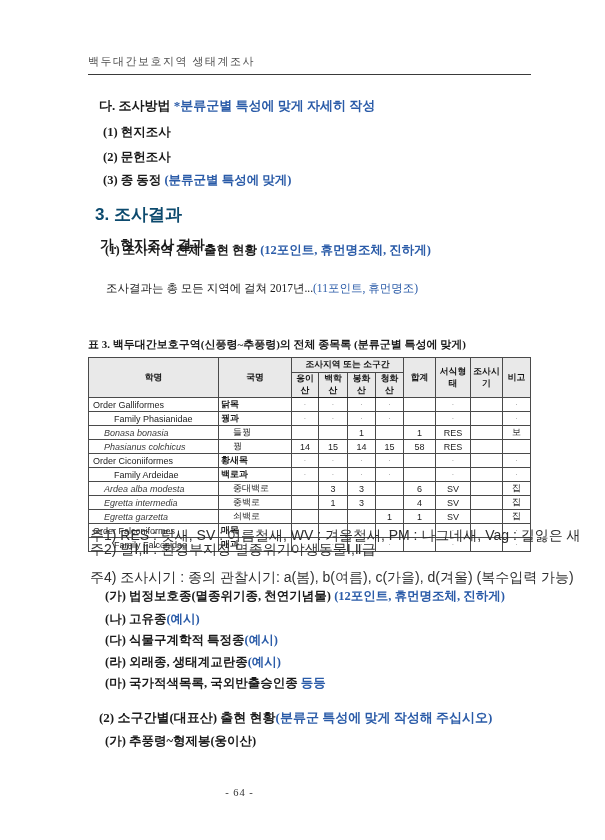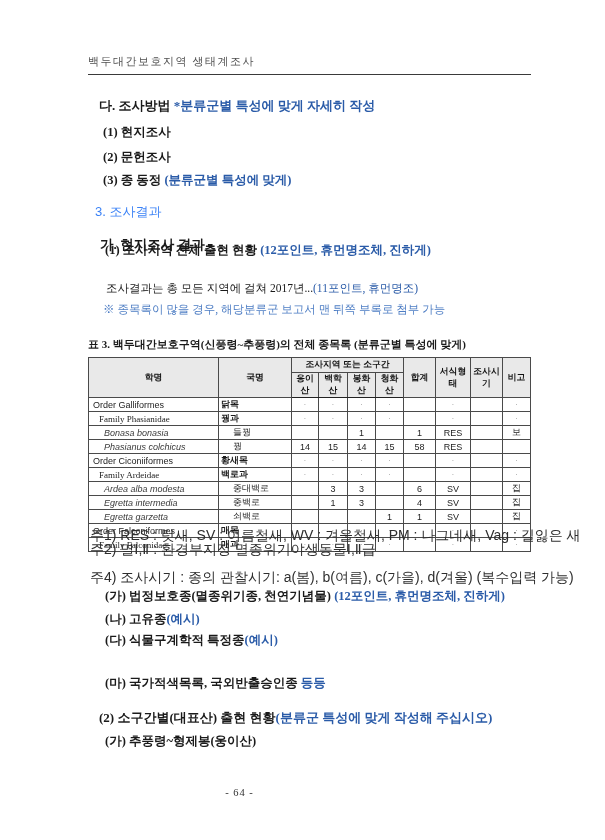--- a/index.html
+++ b/index.html
@@ -23,42 +23,42 @@
   .mi1{left:103px;top:124px;}
   .mi2{left:103px;top:149px;}
   .mi3{left:103px;top:172px;}
   .mitem{font-size:12.5px;font-weight:bold;}
 
   .blue{color:#2a5ba8;}
   .lblue{color:#4d7dc4;}
 
   
   .h3{left:95px;top:203px;font-family:"Liberation Sans","DejaVu Sans",sans-serif;
-      font-size:13px;font-weight:400;color:#3b82f6;}
+      font-size:17px;font-weight:700;color:#0c4a6e;}
   .h-ga{left:100px;top:236px;font-size:13.5px;font-weight:bold;}
   .item1{left:105px;top:242px;font-size:12.5px;font-weight:bold;}
   .bodyline{left:106px;top:281px;font-size:11.5px;}
   .noteline{left:103px;top:302px;font-size:11.5px;font-weight:500;}
 
   
   .tcaption{left:88px;top:337px;font-size:11px;font-weight:bold;}
   .ttable{position:absolute;left:88px;top:357px;width:443px;
           border-collapse:collapse;table-layout:fixed;
           font-family:"Liberation Sans","DejaVu Sans",sans-serif;}
   .ttable th,.ttable td{border:0.8px solid #4a4a4a;padding:0 2px;overflow:hidden;}
   .ttable{border:1.3px solid #222;}
   .ttable thead th{background:#e9e9e9;font-size:8.8px;font-weight:600;
                    height:14px;text-align:center;color:#111;}
   .ttable thead tr:last-child th{border-bottom:1.6px solid #222;}
   .ttable tbody td{font-size:9px;height:12.3px;text-align:center;color:#1c1c1c;}
   .ttable tbody td.sci{text-align:left;}
   .ttable tbody td.kor{text-align:left;}
   .row-order td.sci{padding-left:4px;font-weight:500;}
   .row-order td.kor,.row-family td.kor{font-weight:bold;}
-  .row-family td.sci{padding-left:10px;font-weight:500;font-family:Liberation Serif, serif;}
+  .row-family td.sci{padding-left:25px;font-weight:500;}
   .row-species td.sci{padding-left:15px;font-style:italic;color:#3a3a3a;}
   .row-species td.kor{padding-left:14px;}
   .row-order td.dot,.row-family td.dot{color:#9a9a9a;font-size:7px;}
 
   
   .fn{font-family:"Liberation Sans","DejaVu Sans",sans-serif;font-size:14px;color:#2e2e2e;left:90px;}
   .fn1{top:527px;}.fn2{top:541px;}.fn3{top:555px;}.fn4{top:569px;}
 
   
   .pitem{font-size:12.5px;font-weight:bold;}
@@ -85,21 +85,20 @@
 
   <div class="abs s-da"><span>다. 조사방법 </span><span class="blue">*분류군별 특성에 맞게 자세히 작성</span></div>
   <div class="abs mi1 mitem">(1) 현지조사</div>
   <div class="abs mi2 mitem">(2) 문헌조사</div>
   <div class="abs mi3 mitem"><span>(3) 종 동정 </span><span class="blue">(분류군별 특성에 맞게)</span></div>
 
   <div class="abs h3">3. 조사결과</div>
   <div class="abs h-ga">가. 현지조사 결과</div>
   <div class="abs item1"><span>(1) 조사지역 전체 출현 현황 </span><span class="blue">(12포인트, 휴먼명조체, 진하게)</span></div>
   <div class="abs bodyline"><span>조사결과는 총 모든 지역에 걸쳐 2017년...</span><span class="blue">(11포인트, 휴먼명조)</span></div>
-  <div class="abs noteline lblue">※ 종목록이 많을 경우, 해당분류군 보고서 맨 뒤쪽 부록로 첨부 가능</div>
 
   <div class="abs tcaption">표 3. 백두대간보호구역(신풍령~추풍령)의 전체 종목록 (분류군별 특성에 맞게)</div>
 
   <table class="ttable">
     <colgroup>
       <col style="width:130px">
         <col style="width:73px">
       <col style="width:27px">
         <col style="width:29px">
         <col style="width:28px">
@@ -262,20 +261,21 @@
     </tbody>
   </table>
 
   <div class="abs fn fn1">주1) RES : 텃새, SV : 여름철새, WV : 겨울철새, PM : 나그네새, Vag : 길잃은 새</div>
   <div class="abs fn fn2">주2) 멸Ⅰ,Ⅱ : 환경부지정 멸종위기야생동물Ⅰ,Ⅱ급</div>
   <div class="abs fn fn4">주4) 조사시기 : 종의 관찰시기: a(봄), b(여름), c(가을), d(겨울) (복수입력 가능)</div>
 
   <div class="abs pitem p1"><span>(가) 법정보호종(멸종위기종, 천연기념물) </span><span class="blue">(12포인트, 휴먼명조체, 진하게)</span></div>
   <div class="abs pitem p2"><span>(나) 고유종</span><span class="blue">(예시)</span></div>
   <div class="abs pitem p3"><span>(다) 식물구계학적 특정종</span><span class="blue">(예시)</span></div>
+  <div class="abs pitem p4"><span>(라) 외래종, 생태계교란종</span><span class="blue">(예시)</span></div>
   <div class="abs pitem p5"><span>(마) 국가적색목록, 국외반출승인종 </span><span class="blue">등등</span></div>
 
   <div class="abs s2"><span>(2) 소구간별(대표산) 출현 현황</span><span class="blue">(분류군 특성에 맞게 작성해 주십시오)</span></div>
   <div class="abs s2i">(가) 추풍령~형제봉(웅이산)</div>
 
   <div class="abs pgnum">- 64 -</div>
 
 </div>
 
 </body></html>

